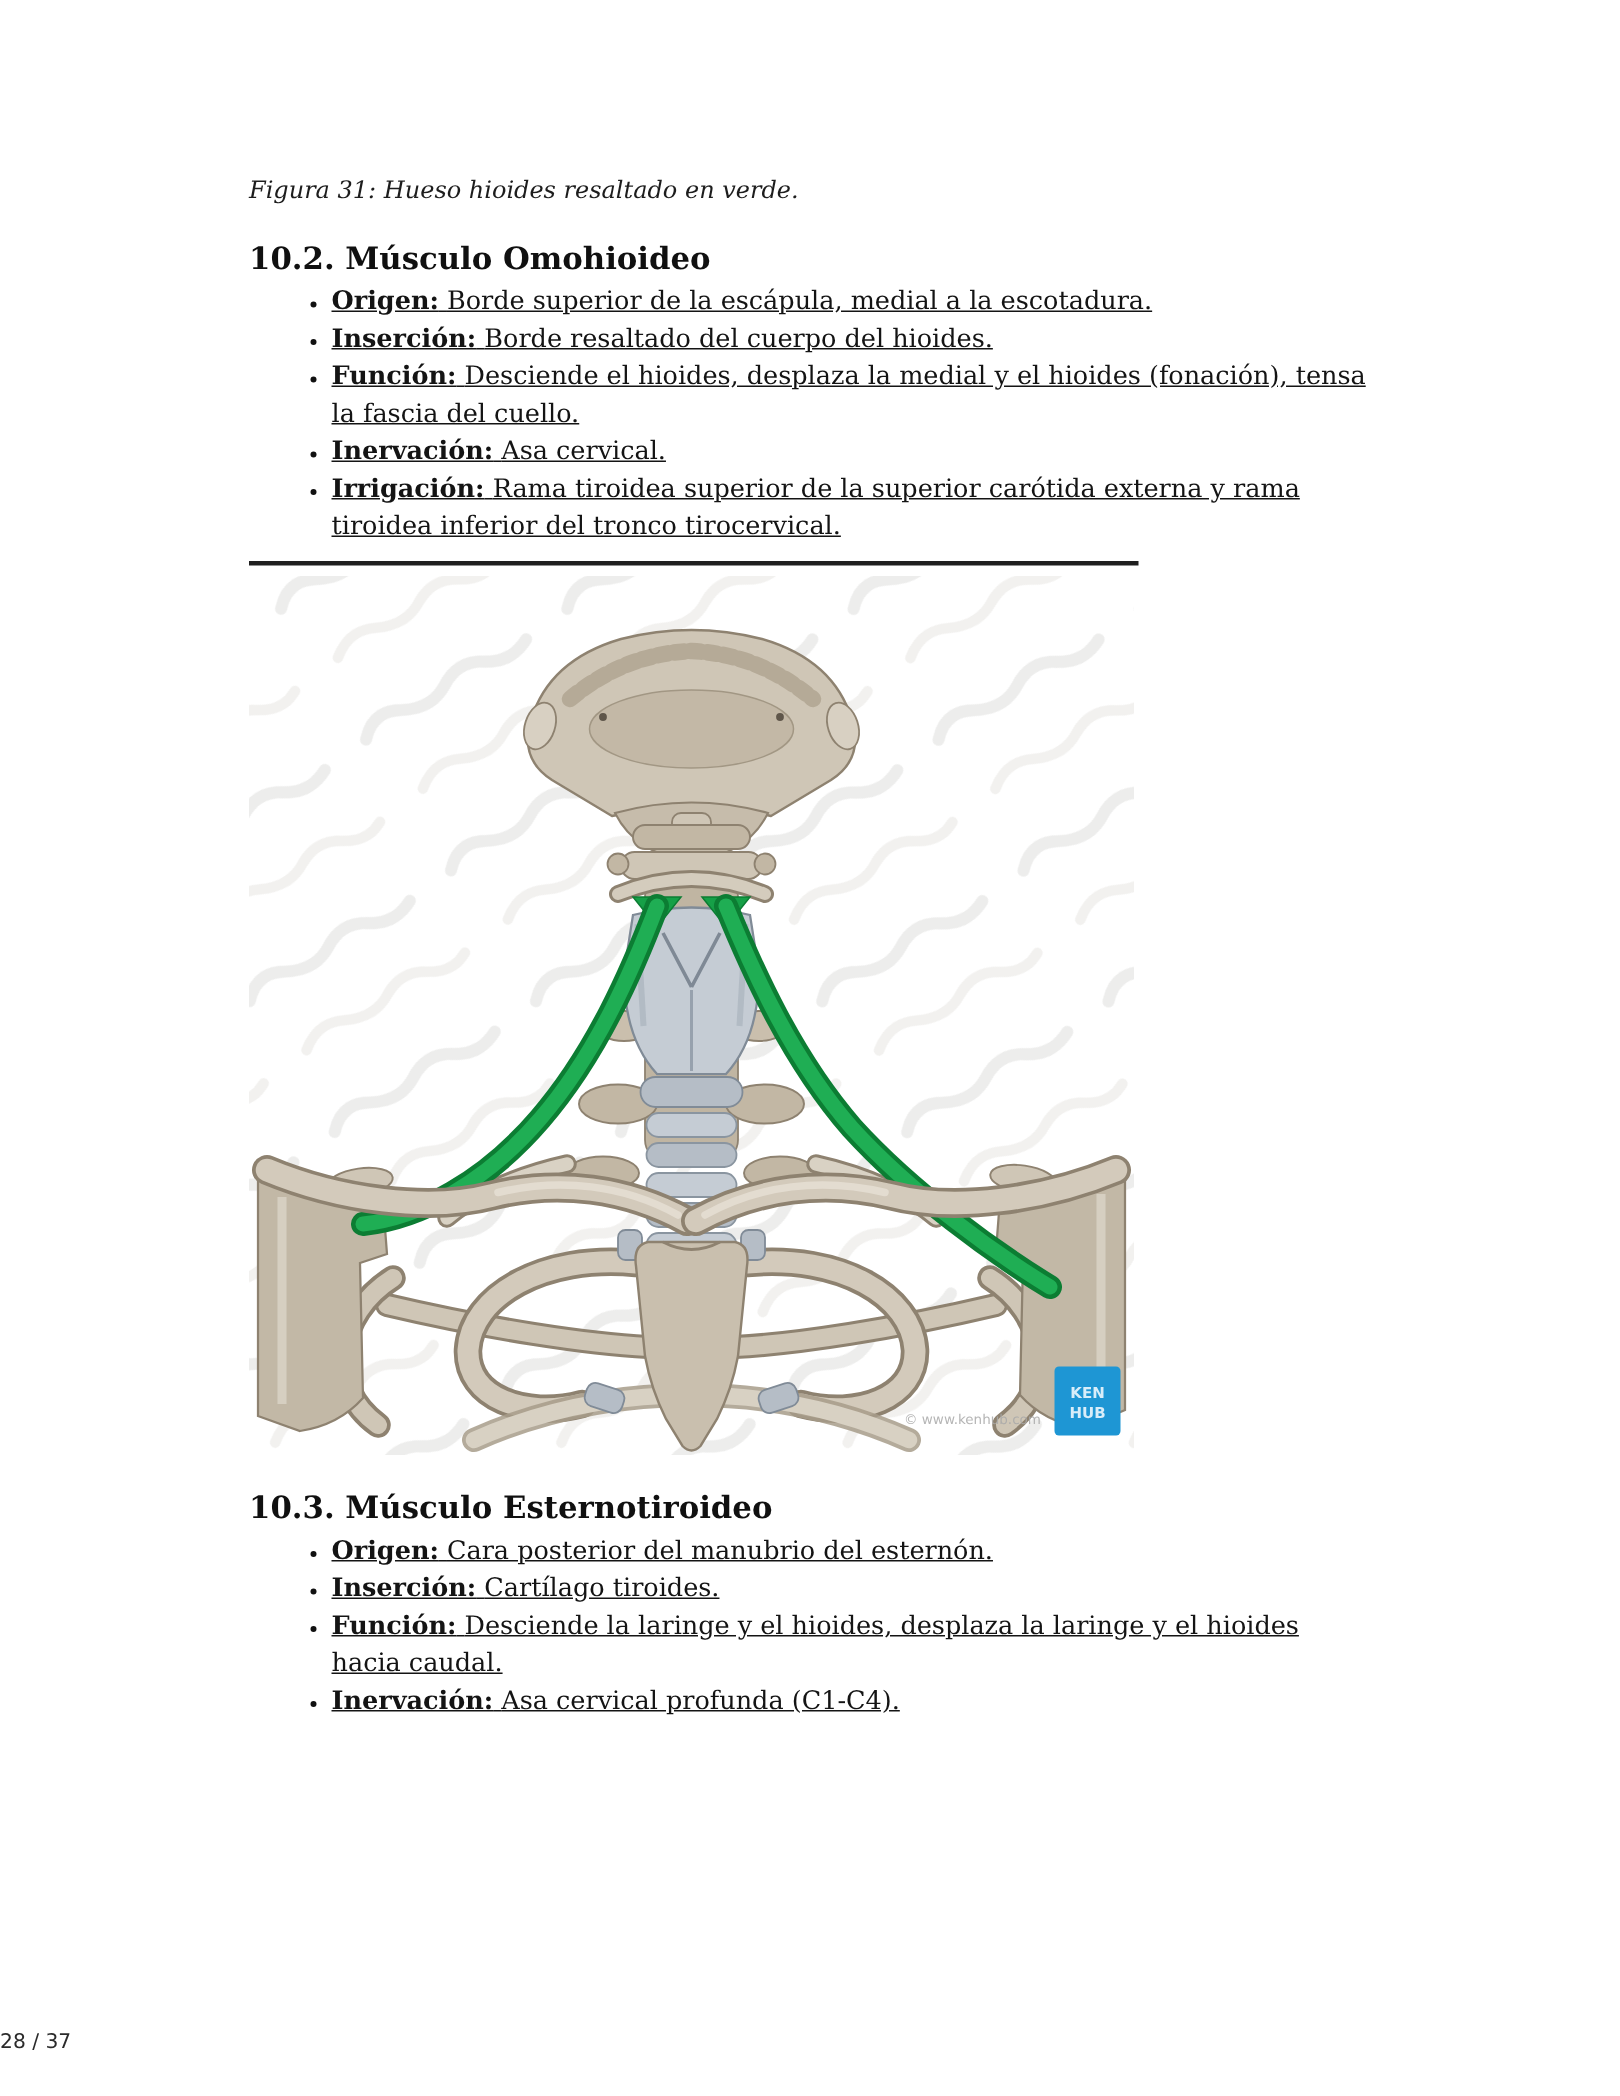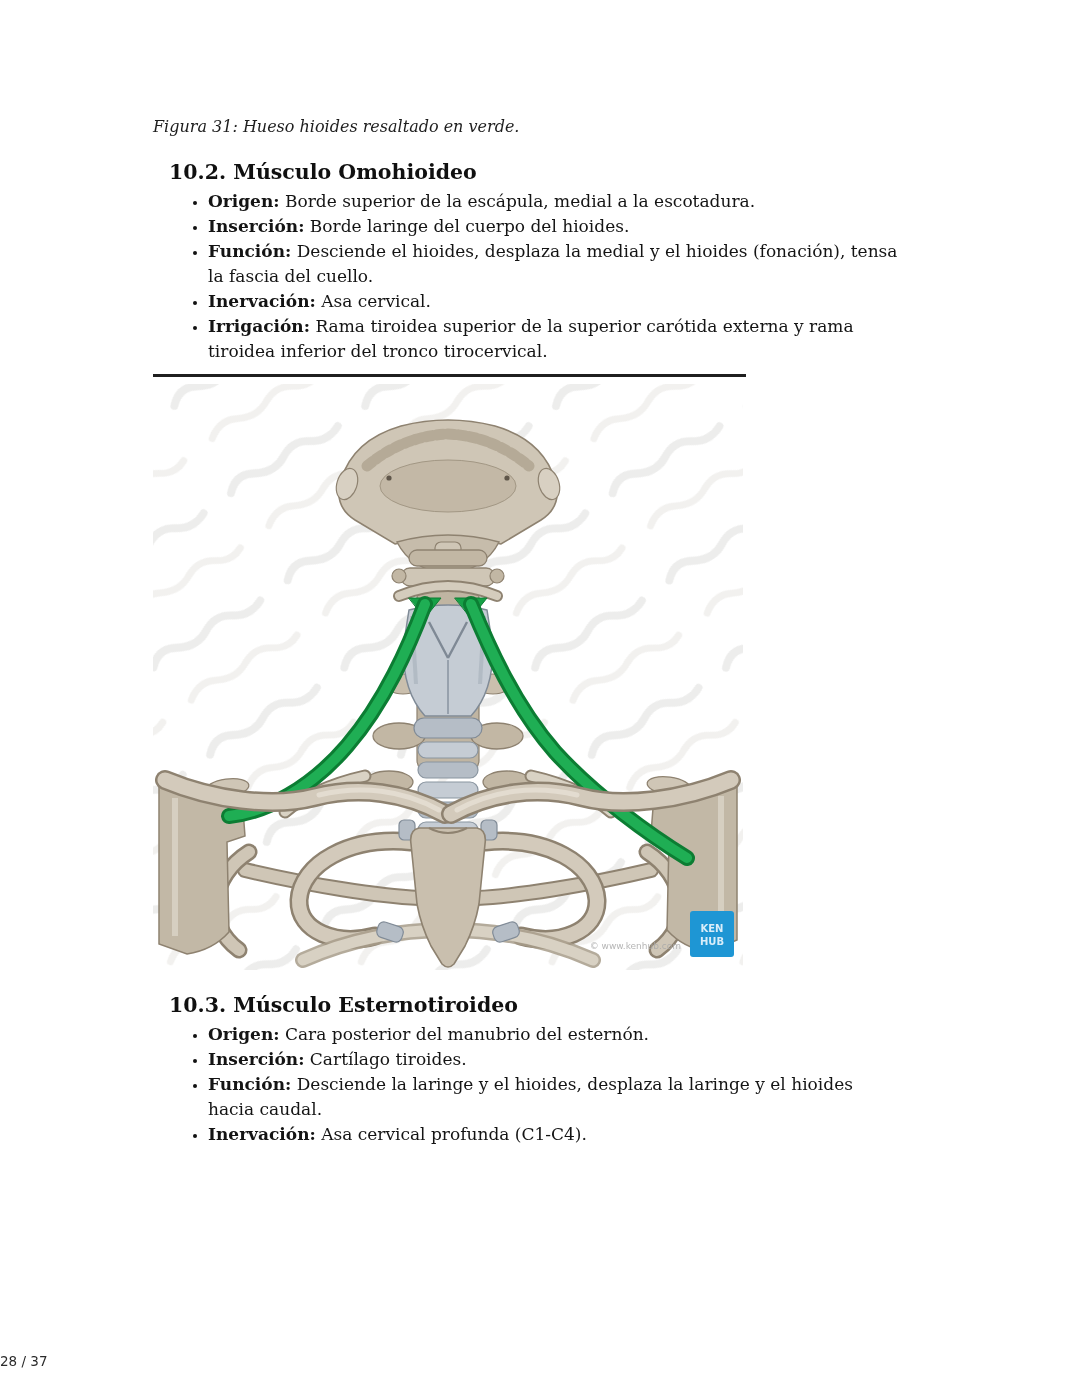--- a/index.html
+++ b/index.html
@@ -1,31 +1,31 @@
 <!DOCTYPE html>
 <html><head>
 <meta charset="utf-8">
 <style>
   html,body{margin:0;padding:0}
   body{
     width:1080px;height:1397px;position:relative;overflow:hidden;
     background:#ffffff;color:#161616;
     font-family:"DejaVu Serif","Liberation Serif",serif;
   }
-  .content{position:absolute;left:153px;top:0;width:745px}
+  .content{position:absolute;left:166px;top:0;width:745px}
   .caption{font-style:italic;font-size:16px;line-height:20px;color:#1d1d1d}
   .cap31{margin-top:117px}
   .cap32{margin-top:36px}
   h2.section-heading{
-    font-size:20.5px;line-height:26px;margin:22px 0 0 16px;
+    font-size:20.5px;line-height:26px;margin:22px 0 0 0;
     font-weight:bold;color:#101010;
   }
   ul.bullets{
     margin:4px 0 0 0;padding:0 0 0 55px;
-    list-style:disc outside;font-size:17px;line-height:25px;color:#141414;
+    list-style:disc outside;font-size:17px;line-height:25px;color:#141414;text-decoration:underline;
   }
   ul.bullets li{margin:0}
   ul.bullets li::marker{font-size:13px;color:#111}
   ul.bullets b{font-weight:bold}
   .rule{width:593px;height:3px;background:#1f1f1f;margin-top:10px}
   .figure{width:590px;height:586px;margin-top:7px;position:relative}
   .figure svg{display:block}
   .footer{
     position:absolute;left:0;right:0;bottom:28px;text-align:left;
     font-family:"DejaVu Sans","Liberation Sans",sans-serif;
@@ -36,21 +36,21 @@
 <body>
 
 <div class="content">
 
   <div class="caption cap31">Figura 31: Hueso hioides resaltado en verde.</div>
 
   <h2 class="section-heading">10.2. Músculo Omohioideo</h2>
 
   <ul class="bullets">
     <li><b>Origen:</b> <span>Borde superior de la escápula, medial a la escotadura.</span></li>
-    <li><b>Inserción:</b> <span>Borde laringe del cuerpo del hioides.</span></li>
+    <li><b>Inserción:</b> <span>Borde resaltado del cuerpo del hioides.</span></li>
     <li><b>Función:</b> <span>Desciende el hioides, desplaza la medial y el hioides (fonación), tensa la fascia del cuello.</span></li>
     <li><b>Inervación:</b> <span>Asa cervical.</span></li>
     <li><b>Irrigación:</b> <span>Rama tiroidea superior de la superior carótida externa y rama tiroidea inferior del tronco tirocervical.</span></li>
   </ul>
 
   <div class="rule"></div>
 
   <div class="figure">
     <svg viewBox="0 0 590 586" width="590" height="586">
       <defs>

